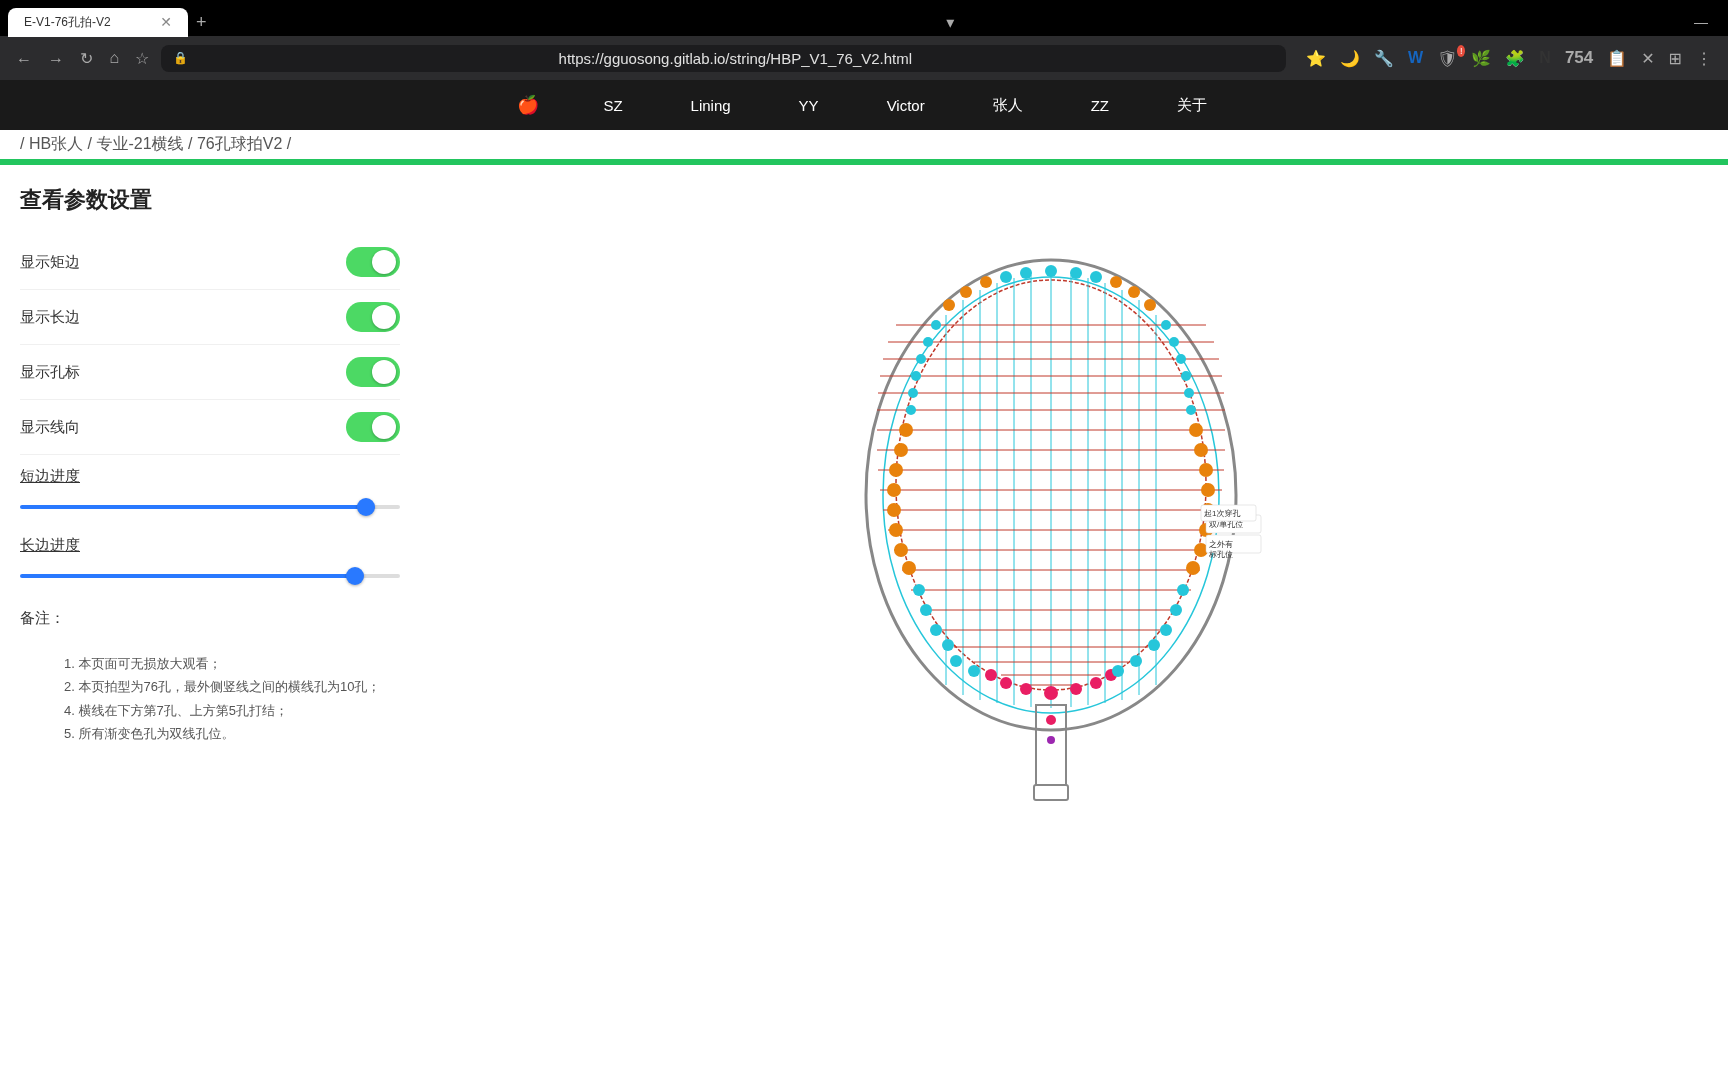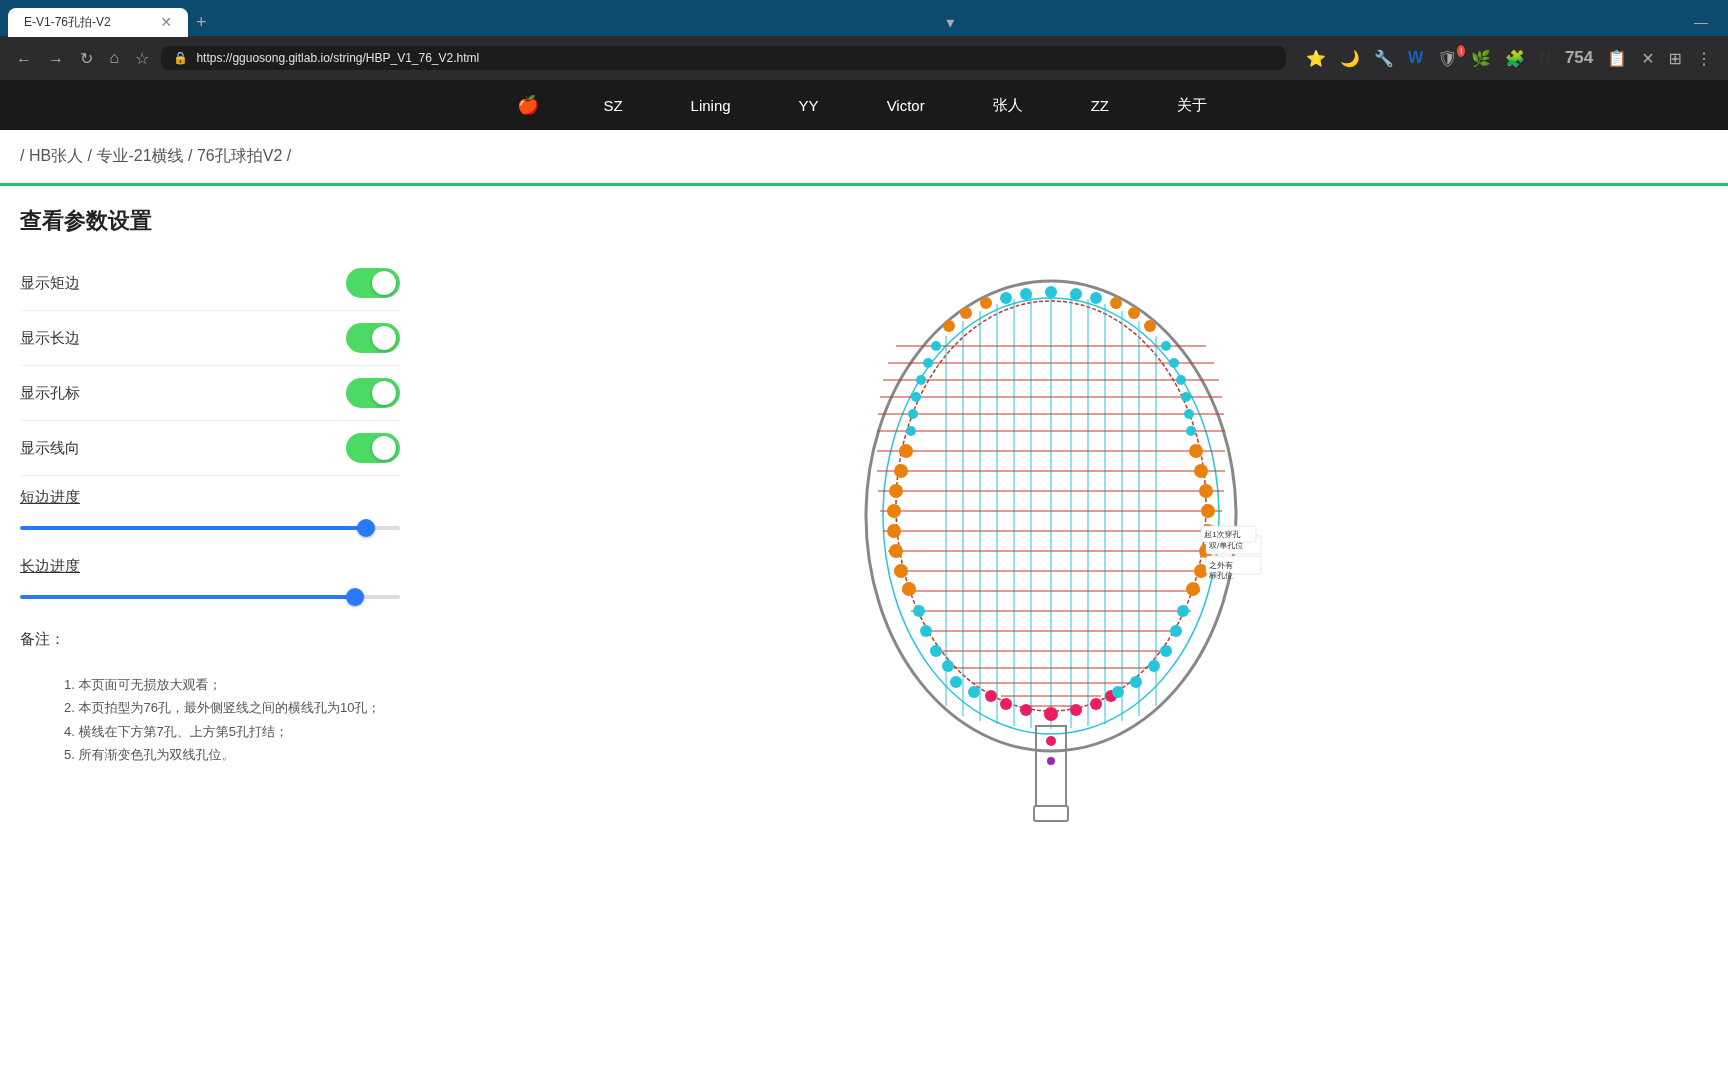--- a/index.html
+++ b/index.html
@@ -1,45 +1,45 @@
 <!DOCTYPE html>
 <html><head>
   <meta charset="utf-8">
   <style>
     * { margin: 0; padding: 0; box-sizing: border-box; }
     body { font-family: -apple-system, BlinkMacSystemFont, "Segoe UI", sans-serif; background: #fff; color: #333; font-size: 14px; }
 
     
     .browser-chrome { background: #2c2c2e; width: 1728px; }
-    .tab-bar { display: flex; align-items: center; padding: 8px 8px 0; background: #0c4a6e; height: 36px; }
+    .tab-bar { display: flex; align-items: center; padding: 8px 8px 0; background: #000000; height: 36px; }
     .tab { background: #fff; border-radius: 8px 8px 0 0; padding: 6px 16px; font-size: 12px; color: #333; display: flex; align-items: center; gap: 8px; min-width: 180px; }
     .tab-title { font-size: 12px; color: #333; }
     .tab-close { color: #888; cursor: pointer; font-size: 14px; margin-left: auto; }
     .new-tab-btn { color: #aaa; font-size: 18px; margin-left: 8px; cursor: pointer; background: none; border: none; }
     .tab-overflow { color: #aaa; margin-left: auto; font-size: 16px; }
     .window-controls { margin-left: auto; display: flex; gap: 12px; align-items: center; padding-right: 12px; }
     .win-btn { color: #aaa; font-size: 14px; cursor: pointer; background: none; border: none; }
 
     .address-bar-row { display: flex; align-items: center; padding: 6px 12px; gap: 8px; background: #2c2c2e; height: 44px; }
     .nav-btn { background: none; border: none; color: #aaa; font-size: 16px; cursor: pointer; padding: 4px; }
     .address-bar { flex: 1; background: #1c1c1e; border-radius: 8px; padding: 5px 12px; display: flex; align-items: center; gap: 8px; }
     .address-lock { color: #aaa; font-size: 12px; }
-    .address-text { color: #e0e0e0; font-size: 12px; flex: 1; }
+    .address-text { color: #e0e0e0; font-size: 15px; flex: 1; text-align: center; }
     .toolbar-icons { display: flex; gap: 6px; align-items: center; margin-left: 8px; }
     .toolbar-icon { color: #aaa; font-size: 16px; cursor: pointer; padding: 2px 4px; }
     .toolbar-icon-badge { position: relative; display: inline-block; }
     .badge { position: absolute; top: -4px; right: -4px; background: #e74c3c; color: #fff; font-size: 9px; border-radius: 50%; padding: 1px 3px; }
 
     
     .nav-bar { background: #1a1a1a; display: flex; align-items: center; justify-content: center; height: 50px; gap: 60px; }
     .nav-logo { color: #fff; font-size: 18px; }
     .nav-item { color: #fff; font-size: 15px; cursor: pointer; text-decoration: none; padding: 8px 4px; }
 
     
-    .breadcrumb-bar { padding: 16px 20px; border-bottom: 3px solid #22c55e; }
+    .breadcrumb-bar { padding: 4px 20px; border-bottom: 6px solid #22c55e; }
     .breadcrumb { font-size: 16px; color: #555; }
 
     
     .main-content { display: flex; padding: 20px; gap: 4px; max-width: 1728px; }
 
     
     .left-panel { width: 380px; flex-shrink: 0; }
     .panel-title { font-size: 22px; font-weight: bold; margin-bottom: 20px; color: #222; }
 
     .setting-row { display: flex; align-items: center; justify-content: space-between; padding: 12px 0; border-bottom: 1px solid #f0f0f0; }

